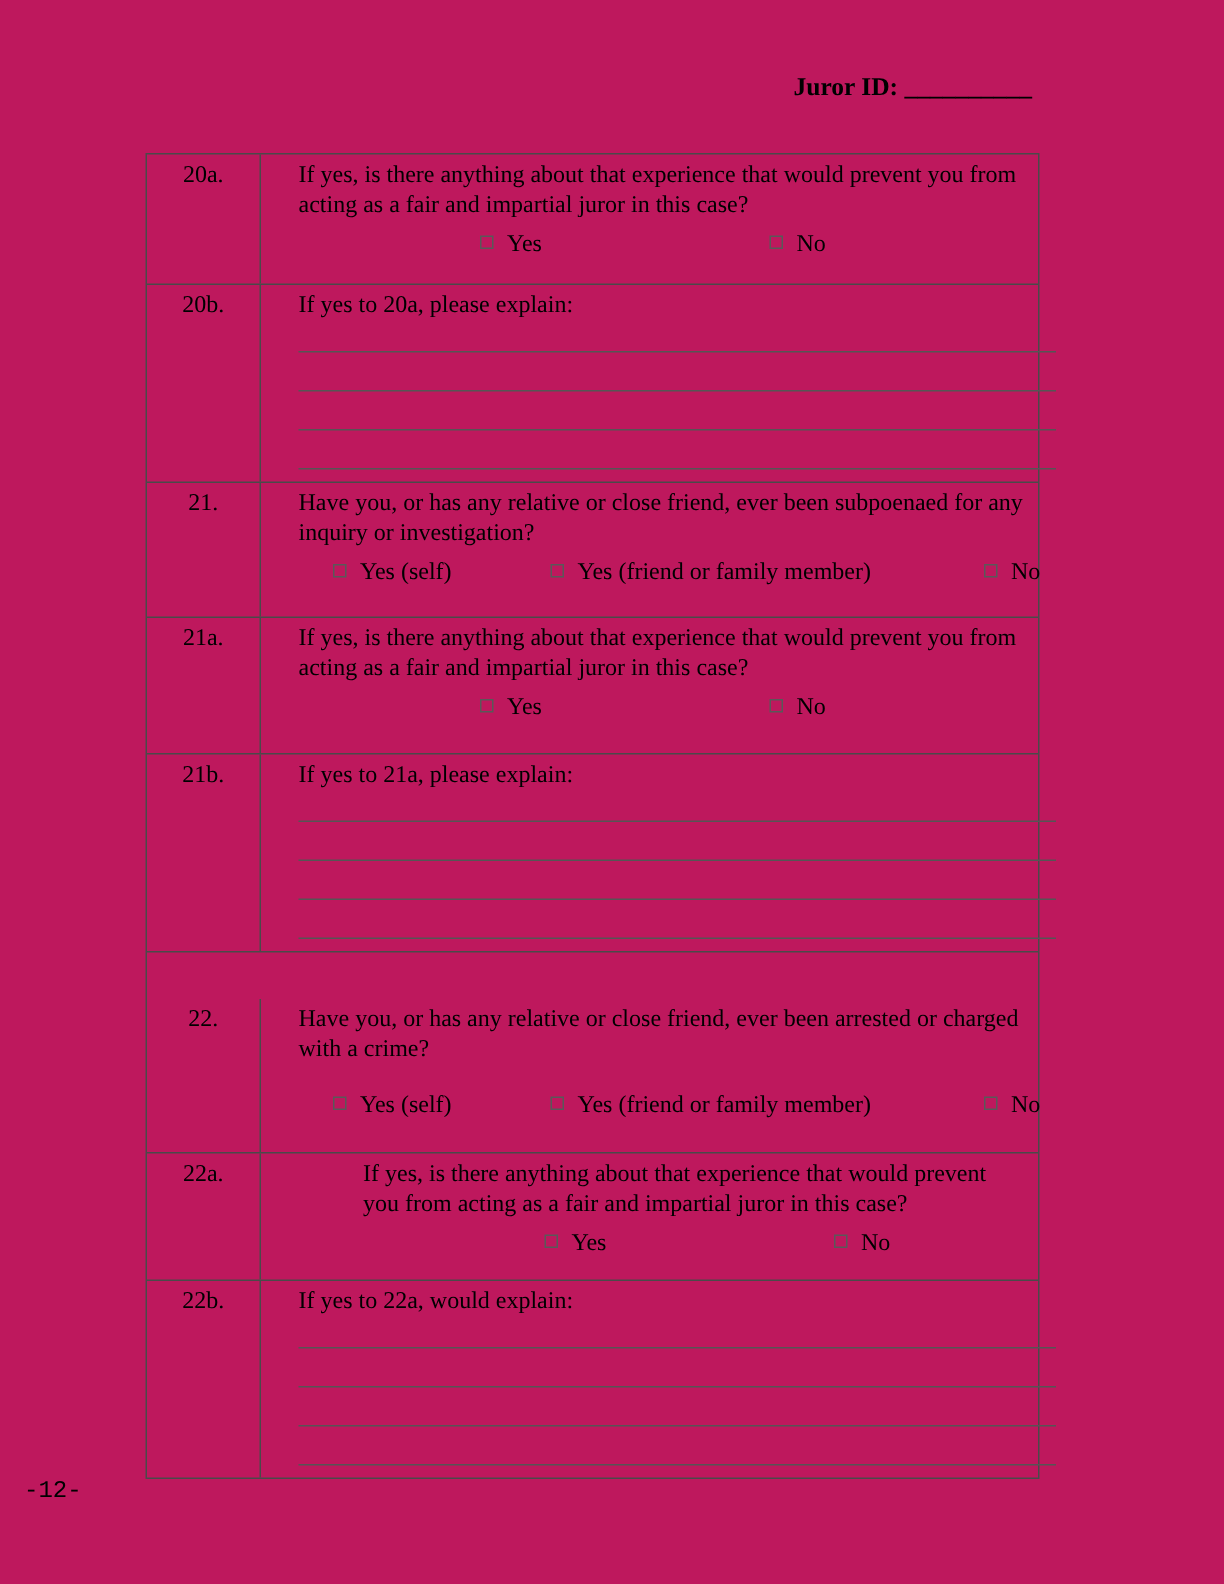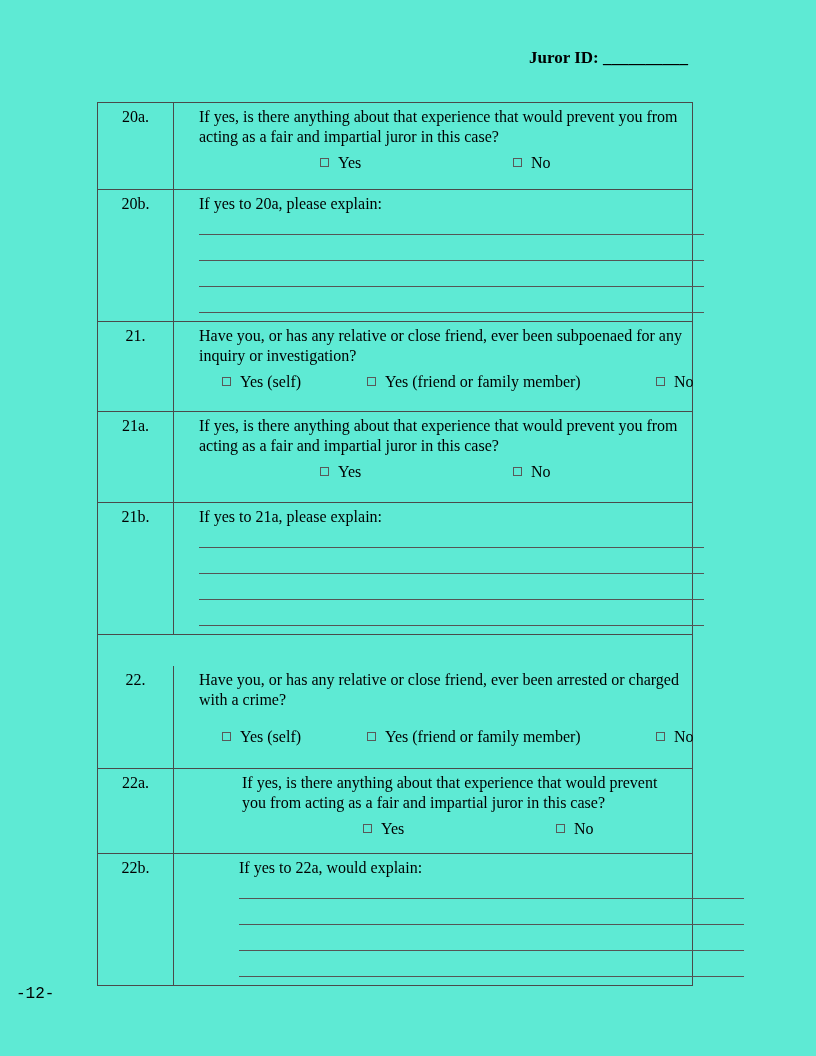--- a/index.html
+++ b/index.html
@@ -2,21 +2,21 @@
 <html><head>
 <meta charset="utf-8">
 <style>
   * { box-sizing: border-box; }
   html, body { margin: 0; padding: 0; background: #e8e8e8; }
   .page {
     position: relative;
     width: 816px;
     height: 1056px;
     margin: 0 auto;
-    background: #5eead4;
+    background: #be185d;
     font-family: "Liberation Serif", serif;
     font-size: 16px;
     color: #000000;
     overflow: hidden;
   }
 
   
   .header {
     position: absolute;
     top: 48px;
@@ -29,21 +29,21 @@
 
   
   .qtable {
     position: absolute;
     top: 102px;
     left: 97px;
     width: 596px;
     border: 1px solid #4a4a4a;
   }
   .row { display: flex; border-bottom: 1px solid #4a4a4a; }
-  .row:last-child { border-bottom: none; gap: 40px; }
+  .row:last-child { border-bottom: none; }
   .num-cell {
     flex: 0 0 76px;
     width: 76px;
     border-right: 1px solid #4a4a4a;
     text-align: center;
     padding-top: 4px;
     line-height: 20px;
   }
   .content-cell {
     flex: 1;

